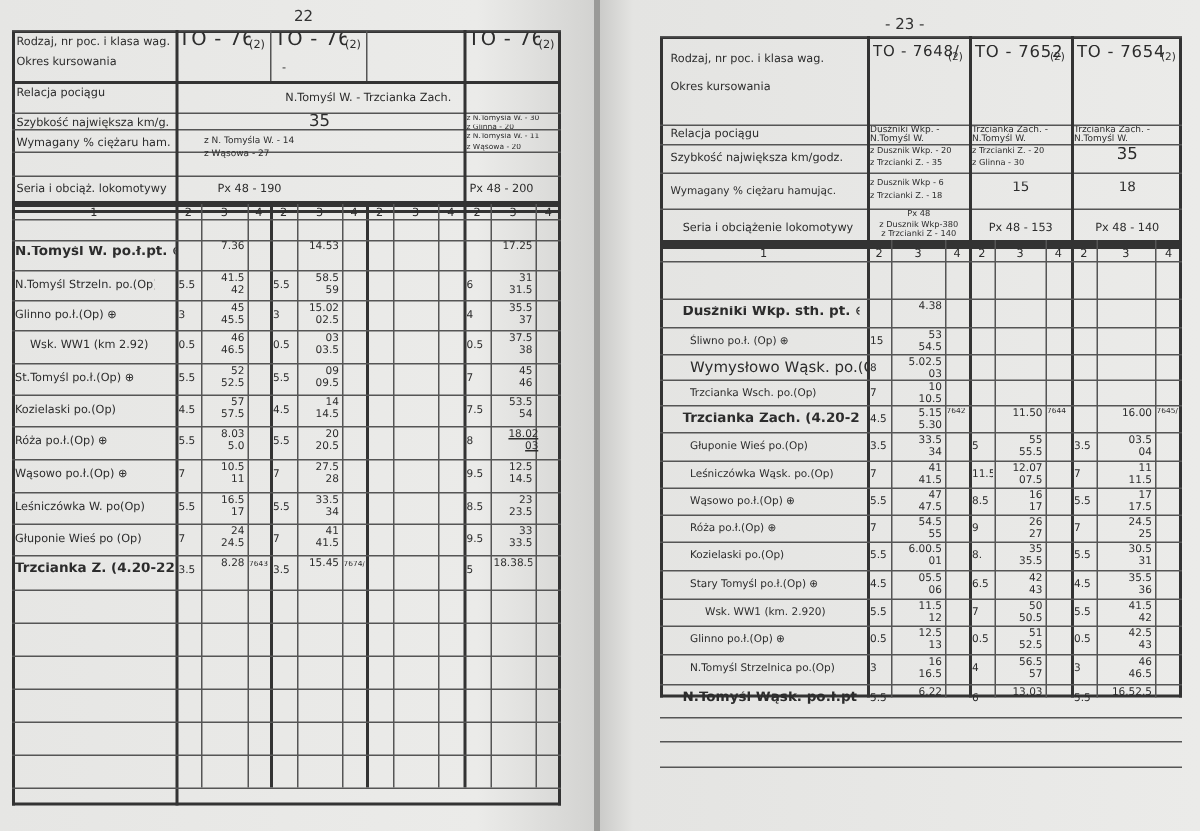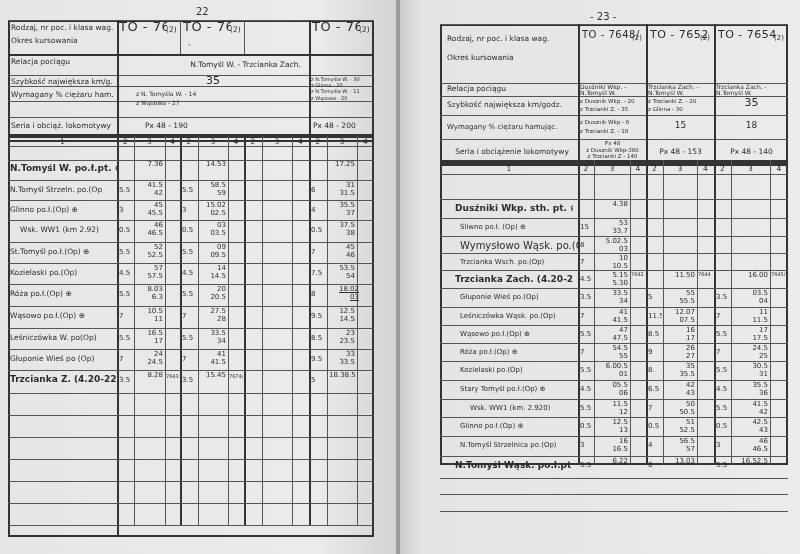--- a/index.html
+++ b/index.html
@@ -205,21 +205,21 @@
     <div class="cell num" style="left: 200px; top: 264px; width: 26px; height: 20px; white-space: pre;">14
 14.5</div>
     <div class="cell tiny" style="left: 229px; top: 267px; width: 14px; height: 10px;"></div>
     <div class="cell num" style="left: 311px; top: 269px; width: 15px; height: 10px; text-align: left;">7.5</div>
     <div class="cell num" style="left: 329px; top: 264px; width: 26px; height: 20px; white-space: pre;">53.5
 54</div>
     <div class="cell tiny" style="left: 358px; top: 267px; width: 15px; height: 10px;"></div>
     <div class="cell stn" style="left: 10px; top: 289px; width: 107px; height: 12px;">Róża po.ł.(Op) ⊕</div>
     <div class="cell num" style="left: 119px; top: 290px; width: 14px; height: 10px; text-align: left;">5.5</div>
     <div class="cell num" style="left: 136px; top: 285px; width: 27px; height: 20px; white-space: pre;">8.03
-6.3</div>
+5.0</div>
     <div class="cell tiny" style="left: 166px; top: 288px; width: 13px; height: 10px;"></div>
     <div class="cell num" style="left: 182px; top: 290px; width: 15px; height: 10px; text-align: left;">5.5</div>
     <div class="cell num" style="left: 200px; top: 285px; width: 26px; height: 20px; white-space: pre;">20
 20.5</div>
     <div class="cell tiny" style="left: 229px; top: 288px; width: 14px; height: 10px;"></div>
     <div class="cell num" style="left: 311px; top: 290px; width: 15px; height: 10px; text-align: left;">8</div>
     <div class="cell num" style="left: 333px; top: 285px; width: 26px; height: 20px; white-space: pre; text-decoration: underline;">18.02
 03</div>
     <div class="cell tiny" style="left: 358px; top: 288px; width: 15px; height: 10px;"></div>
     <div class="cell stn" style="left: 10px; top: 311px; width: 107px; height: 12px;">Wąsowo po.ł.(Op) ⊕</div>
@@ -351,21 +351,21 @@
     <div class="cell tiny" style="left: 631px; top: 201px; width: 14px; height: 10px;"></div>
     <div class="cell num" style="left: 648px; top: 204px; width: 14px; height: 10px; text-align: left;"></div>
     <div class="cell num" style="left: 665px; top: 200px; width: 30px; height: 18px;"></div>
     <div class="cell tiny" style="left: 698px; top: 201px; width: 15px; height: 10px;"></div>
     <div class="cell num" style="left: 716px; top: 204px; width: 14px; height: 10px; text-align: left;"></div>
     <div class="cell num" style="left: 733px; top: 200px; width: 35px; height: 18px;"></div>
     <div class="cell tiny" style="left: 771px; top: 201px; width: 16px; height: 10px;"></div>
     <div class="cell stn" style="left: 460px; top: 223px; width: 118px; height: 12px; font-size: 7px;">Śliwno po.ł. (Op) ⊕</div>
     <div class="cell num" style="left: 580px; top: 223px; width: 13px; height: 10px; text-align: left;">15</div>
     <div class="cell num" style="left: 596px; top: 219px; width: 32px; height: 18px; white-space: pre;">53
-33.7</div>
+54.5</div>
     <div class="cell tiny" style="left: 631px; top: 220px; width: 14px; height: 10px;"></div>
     <div class="cell num" style="left: 648px; top: 223px; width: 14px; height: 10px; text-align: left;"></div>
     <div class="cell num" style="left: 665px; top: 219px; width: 30px; height: 18px;"></div>
     <div class="cell tiny" style="left: 698px; top: 220px; width: 15px; height: 10px;"></div>
     <div class="cell num" style="left: 716px; top: 223px; width: 14px; height: 10px; text-align: left;"></div>
     <div class="cell num" style="left: 733px; top: 219px; width: 35px; height: 18px;"></div>
     <div class="cell tiny" style="left: 771px; top: 220px; width: 16px; height: 10px;"></div>
     <div class="cell stn" style="left: 460px; top: 241px; width: 118px; height: 12px; font-size: 10px;">Wymysłowo Wąsk. po.(Op)</div>
     <div class="cell num" style="left: 580px; top: 241px; width: 13px; height: 10px; text-align: left;">8</div>
     <div class="cell num" style="left: 596px; top: 237px; width: 32px; height: 18px; white-space: pre;">5.02.5

